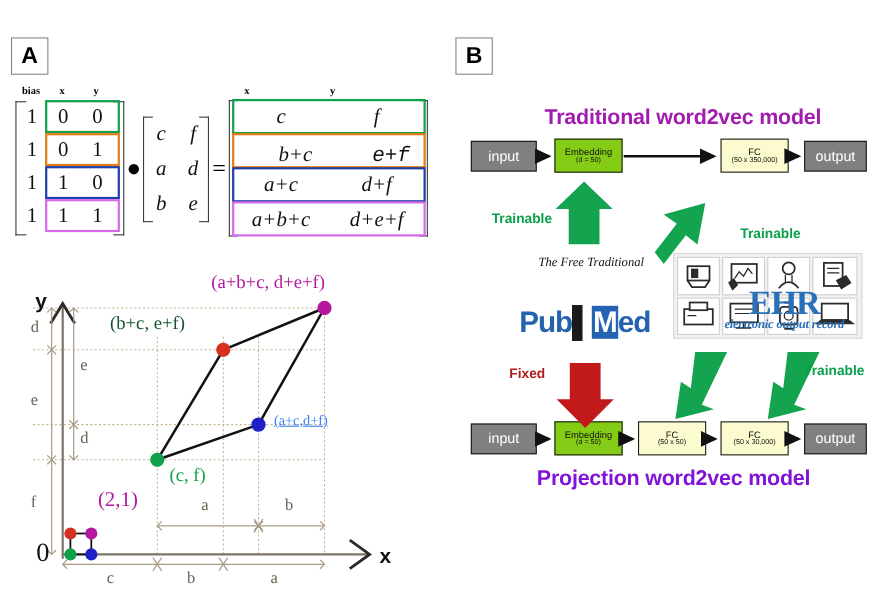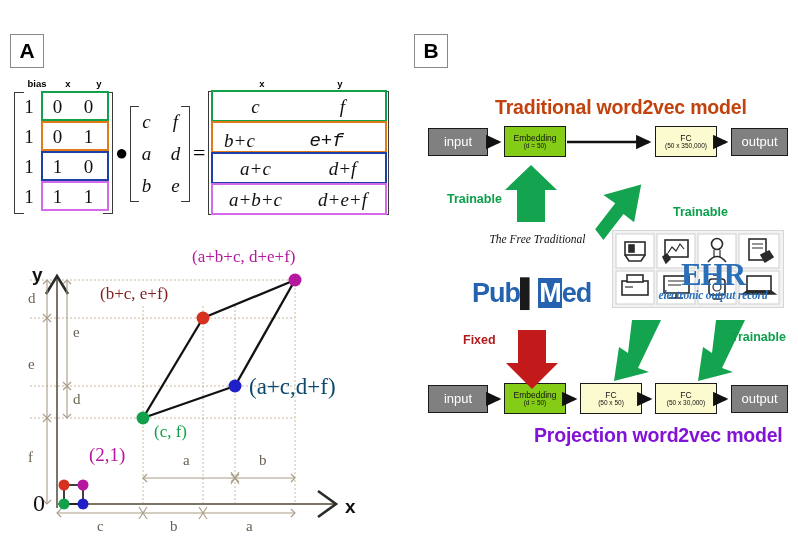--- a/index.html
+++ b/index.html
@@ -40,25 +40,25 @@
   #panel-b-letter { left: 414px; top: 34px; }
 
   
   #matrix-equation {
     position: absolute;
     left: 0px; top: 78px;
     width: 400px; height: 152px;
   }
   .col-head {
     position: absolute;
-    font-family: Liberation Sans, sans-serif;
+    font-family: Liberation Serif, serif;
     font-size: 9.5px;
     font-weight: bold;
     color: #000;
-    text-align: center;
+    text-align: left;
   }
   .mat-bracket {
     position: absolute;
     border-top: 1.6px solid #3a3a3a;
     border-bottom: 1.6px solid #3a3a3a;
     box-sizing: border-box;
   }
   .mat-bracket.left  { border-left: 1.6px solid #3a3a3a; }
   .mat-bracket.right { border-right: 1.6px solid #3a3a3a; }
 
@@ -314,21 +314,21 @@
     <div class="col-head" style="left:222px; top:0px; width:80px;">x</div>
     <div class="col-head" style="left:300px; top:0px; width:80px;">y</div>
 
     <div class="mat-bracket left" style="left:208px; top:13px; width:8px; height:124px;"></div>
     <div class="mat-bracket right" style="left:381px; top:13px; width:8px; height:124px;"></div>
 
     <div class="mrow" style="left:212px; top:13px; width:174px; height:31px;">
       <span class="mcell" style="width:87px;">c</span>
       <span class="mcell" style="width:87px;">f</span>
     </div>
-    <div class="mrow" style="left:196px; top:44px; width:174px; height:38px;">
+    <div class="mrow" style="left:225px; top:44px; width:174px; height:38px;">
       <span class="mcell" style="width:87px;">b+c</span>
       <span class="mcell" style="width:87px;font-family:Liberation Mono, monospace;">e+f</span>
     </div>
     <div class="mrow" style="left:212px; top:106px; width:174px; height:31px;">
       <span class="mcell" style="width:87px;">a+b+c</span>
       <span class="mcell" style="width:87px;">d+e+f</span>
     </div>
     <div class="mrow" style="left:212px; top:75px; width:174px; height:31px;">
       <span class="mcell" style="width:87px;">a+c</span>
       <span class="mcell" style="width:87px;">d+f</span>
@@ -416,43 +416,43 @@
       <circle cx="203" cy="72" r="6.5" fill="#d6301f"></circle>
       <circle cx="235" cy="140" r="6.5" fill="#2020c8"></circle>
       <circle cx="295" cy="34" r="6.5" fill="#b5179e"></circle>
     </svg>
 
     <div class="axis-name" style="left:32px; top:18px;">y</div>
     <div class="axis-name" style="left:345px; top:250px;">x</div>
     <div class="plot-label" style="left:33px; top:244px; font-size:24px; color:#111;">0</div>
 
     <div class="plot-label" style="left:192px; top:1px; font-size:17px; color:#b5179e;">(a+b+c, d+e+f)</div>
-    <div class="plot-label" style="left:100px; top:38px; font-size:17px; color:#7f1d1d;">(b+c, e+f)</div>
-    <div class="plot-label" style="left:249px; top:128px; font-size:23px; color:#0c4a6e;">(a+c,d+f)</div>
+    <div class="plot-label" style="left:100px; top:38px; font-size:17px; color:#14532d;">(b+c, e+f)</div>
+    <div class="plot-label" style="left:249px; top:128px; font-size:13px; color:#3b82f6;text-decoration:underline;">(a+c,d+f)</div>
     <div class="plot-label" style="left:154px; top:176px; font-size:17px; color:#11a14a;">(c, f)</div>
     <div class="plot-label" style="left:89px; top:198px; font-size:19px; color:#b5179e;">(2,1)</div>
 
     <div class="dim-letter" style="left:28px; top:44px;">d</div>
     <div class="dim-letter" style="left:28px; top:110px;">e</div>
     <div class="dim-letter" style="left:28px; top:203px;">f</div>
     <div class="dim-letter" style="left:73px; top:78px;">e</div>
     <div class="dim-letter" style="left:73px; top:145px;">d</div>
 
     <div class="dim-letter" style="left:183px; top:206px;">a</div>
     <div class="dim-letter" style="left:259px; top:206px;">b</div>
     <div class="dim-letter" style="left:97px; top:272px;">c</div>
     <div class="dim-letter" style="left:170px; top:272px;">b</div>
     <div class="dim-letter" style="left:246px; top:272px;">a</div>
   </div>
 
   <div class="panel-letter" id="panel-b-letter">B</div>
 
   <div id="panel-b">
 
-    <div class="model-title" id="top-model-title" style="left: 95px; top: 96px; color: #c2410c;">Traditional word2vec model</div>
+    <div class="model-title" id="top-model-title" style="left: 95px; top: 96px; color: #a21caf;">Traditional word2vec model</div>
 
     <div class="nn-box io" style="left:28px; top:128px; width:60px; height:28px;">
       <span class="bt">input</span>
     </div>
     <div class="nn-box emb" style="left:104px; top:126px; width:62px; height:31px;">
       <span class="bt">Embedding</span>
       <span class="bs">(d = 50)</span>
     </div>
     <div class="nn-box fc" style="left:255px; top:126px; width:62px; height:31px;">
       <span class="bt">FC</span>
@@ -474,21 +474,21 @@
       <span class="bs">(50 x 50)</span>
     </div>
     <div class="nn-box fc" style="left:255px; top:383px; width:62px; height:31px;">
       <span class="bt">FC</span>
       <span class="bs">(50 x 30,000)</span>
     </div>
     <div class="nn-box io" style="left:331px; top:385px; width:57px; height:28px;">
       <span class="bt">output</span>
     </div>
 
-    <div class="model-title" id="bottom-model-title" style="left: 88px; top: 424px; color: rgb(130, 18, 216); margin-left: 46px;">Projection word2vec model</div>
+    <div class="model-title" id="bottom-model-title" style="left: 88px; top: 424px; color: rgb(130, 18, 216);">Projection word2vec model</div>
 
     <svg class="ovl" width="398" height="560" viewBox="0 0 398 560">
       <defs>
         <marker id="blkarrow" markerWidth="7" markerHeight="7" refX="5.4" refY="3" orient="auto">
           <path d="M0,0 L6.4,3 L0,6 Z" fill="#111111"></path>
         </marker>
       </defs>
       <g stroke="#111111" stroke-width="2.4" fill="none" marker-end="url(#blkarrow)">
         <line x1="89" y1="142" x2="99" y2="142"></line>
         <line x1="167" y1="142" x2="249" y2="142"></line>

